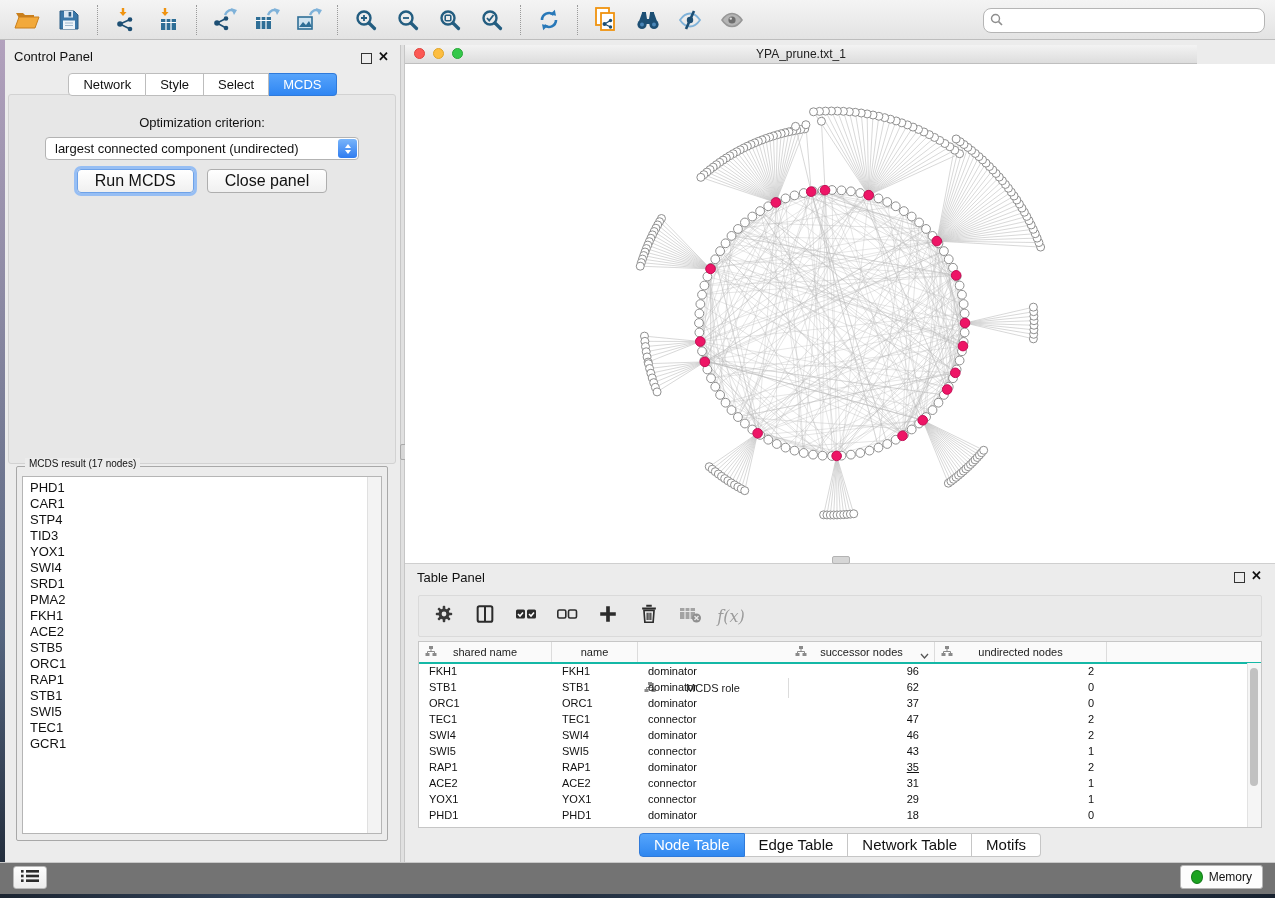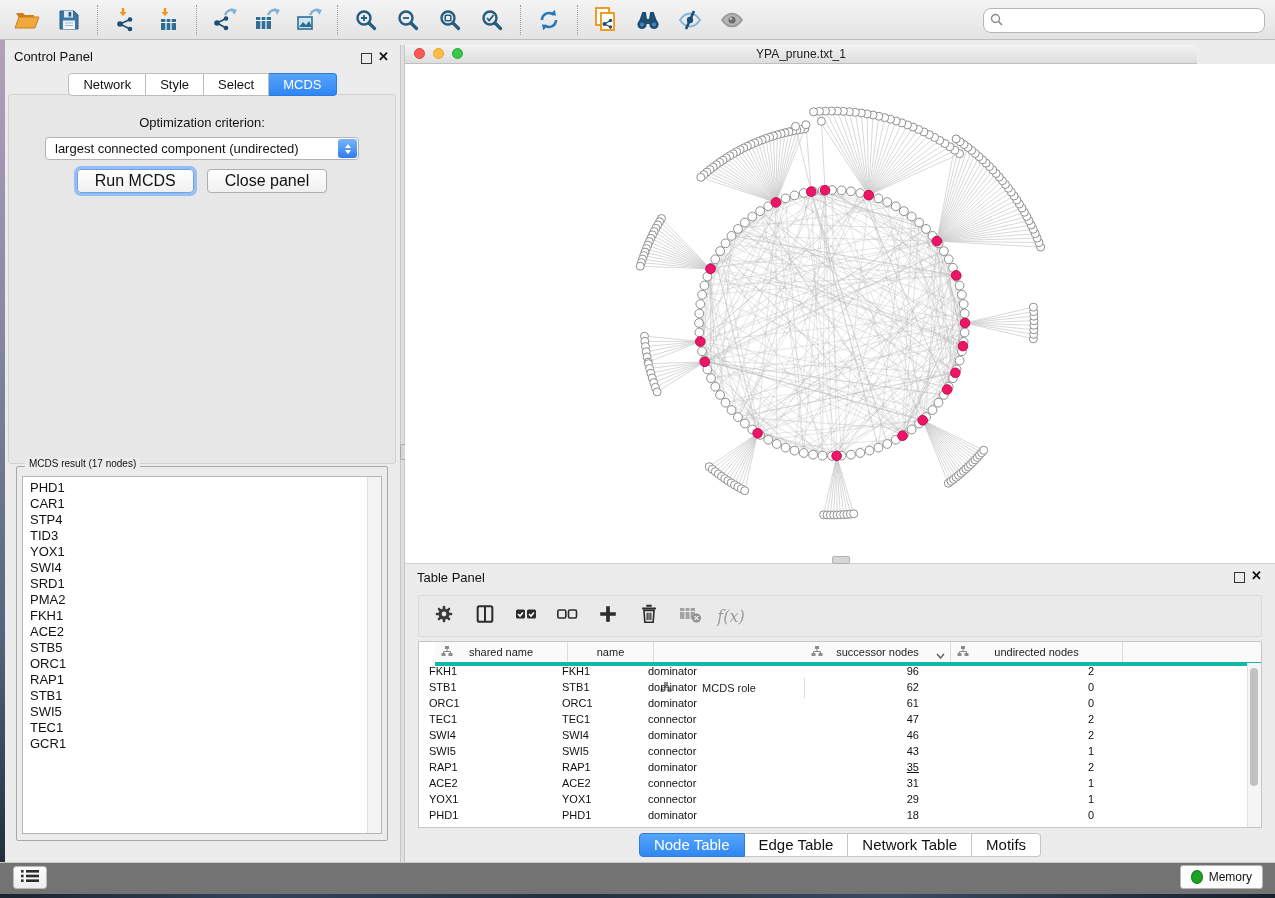--- a/index.html
+++ b/index.html
@@ -78,21 +78,21 @@
   .table-panel{position:absolute;left:405px;top:563px;width:870px;height:299px;background:#ececec;
     border-top:1px solid #cfcfcf;box-sizing:border-box;}
   .tp-title{position:absolute;left:12px;top:6px;font-size:13px;color:#111;}
   .tp-float{right:30px}.tp-close{right:13px}
   .tp-toolbar{position:absolute;left:13px;top:31px;width:844px;height:42px;background:#eaeaea;
     border:1px solid #dadada;border-radius:2px;box-sizing:border-box;display:flex;align-items:center;padding-left:13px;gap:17px;}
   .tp-tool{width:24px;height:24px;display:flex;align-items:center;justify-content:center;}
   .fx{font-family:"DejaVu Serif",serif;font-style:italic;font-size:16px;color:#9b9b9b;}
   .tp-table{position:absolute;left:13px;top:77px;width:844px;height:187px;background:#fff;
     border:1px solid #c6c6c6;box-sizing:border-box;overflow:hidden;}
-  .tp-head{position:absolute;left:16px;top:0;right:0;height:20px;background:#fafafa;border-bottom:4px solid #14b8a6;display:flex;}
+  .tp-head{position:absolute;left:0;top:0;right:0;height:20px;background:#fafafa;border-bottom:2px solid #14b8a6;display:flex;}
   .th{position:relative;height:20px;box-sizing:border-box;border-right:1px solid #dcdcdc;
     font-size:11px;color:#222;display:flex;align-items:center;justify-content:center;}
   .th .hicon{position:absolute;left:6px;top:4px;}
   .th .caret{position:absolute;right:5px;top:7px;}
   .tp-rows{position:absolute;left:0;top:21px;right:14px;}
   .tr{display:flex;height:16px;line-height:16px;font-size:11px;color:#111;}
   .td{box-sizing:border-box;white-space:nowrap;overflow:hidden;}
   .td.num{text-align:right;}
   .tp-scroll{position:absolute;right:0;top:21px;bottom:0;width:13px;background:#f5f5f5;border-left:1px solid #e2e2e2;}
   .tp-thumb{position:absolute;left:2px;top:5px;width:8px;height:118px;background:#c1c1c1;border-radius:4px;}
@@ -1232,21 +1232,21 @@
           <div class="td" style="width: 133px; padding: 0px 0px 0px 10px;">STB1</div>
           <div class="td" style="width: 86px; padding: 0px 0px 0px 10px;">STB1</div>
           <div class="td" style="width: 151px; padding: 0px 0px 0px 10px;">dominator</div>
           <div class="td num" style="width: 146px; padding: 0px 16px 0px 0px;">62</div>
           <div class="td num" style="width: 172px; padding: 0px 13px 0px 0px;">0</div>
         </div>
         <div class="tr">
           <div class="td" style="width: 133px; padding: 0px 0px 0px 10px;">ORC1</div>
           <div class="td" style="width: 86px; padding: 0px 0px 0px 10px;">ORC1</div>
           <div class="td" style="width: 151px; padding: 0px 0px 0px 10px;">dominator</div>
-          <div class="td num" style="width: 146px; padding: 0px 16px 0px 0px;">61</div>
+          <div class="td num" style="width: 146px; padding: 0px 16px 0px 0px;">37</div>
           <div class="td num" style="width: 172px; padding: 0px 13px 0px 0px;">0</div>
         </div>
         <div class="tr">
           <div class="td" style="width: 133px; padding: 0px 0px 0px 10px;">TEC1</div>
           <div class="td" style="width: 86px; padding: 0px 0px 0px 10px;">TEC1</div>
           <div class="td" style="width: 151px; padding: 0px 0px 0px 10px;">connector</div>
           <div class="td num" style="width: 146px; padding: 0px 16px 0px 0px;">47</div>
           <div class="td num" style="width: 172px; padding: 0px 13px 0px 0px;">2</div>
         </div>
         <div class="tr">

